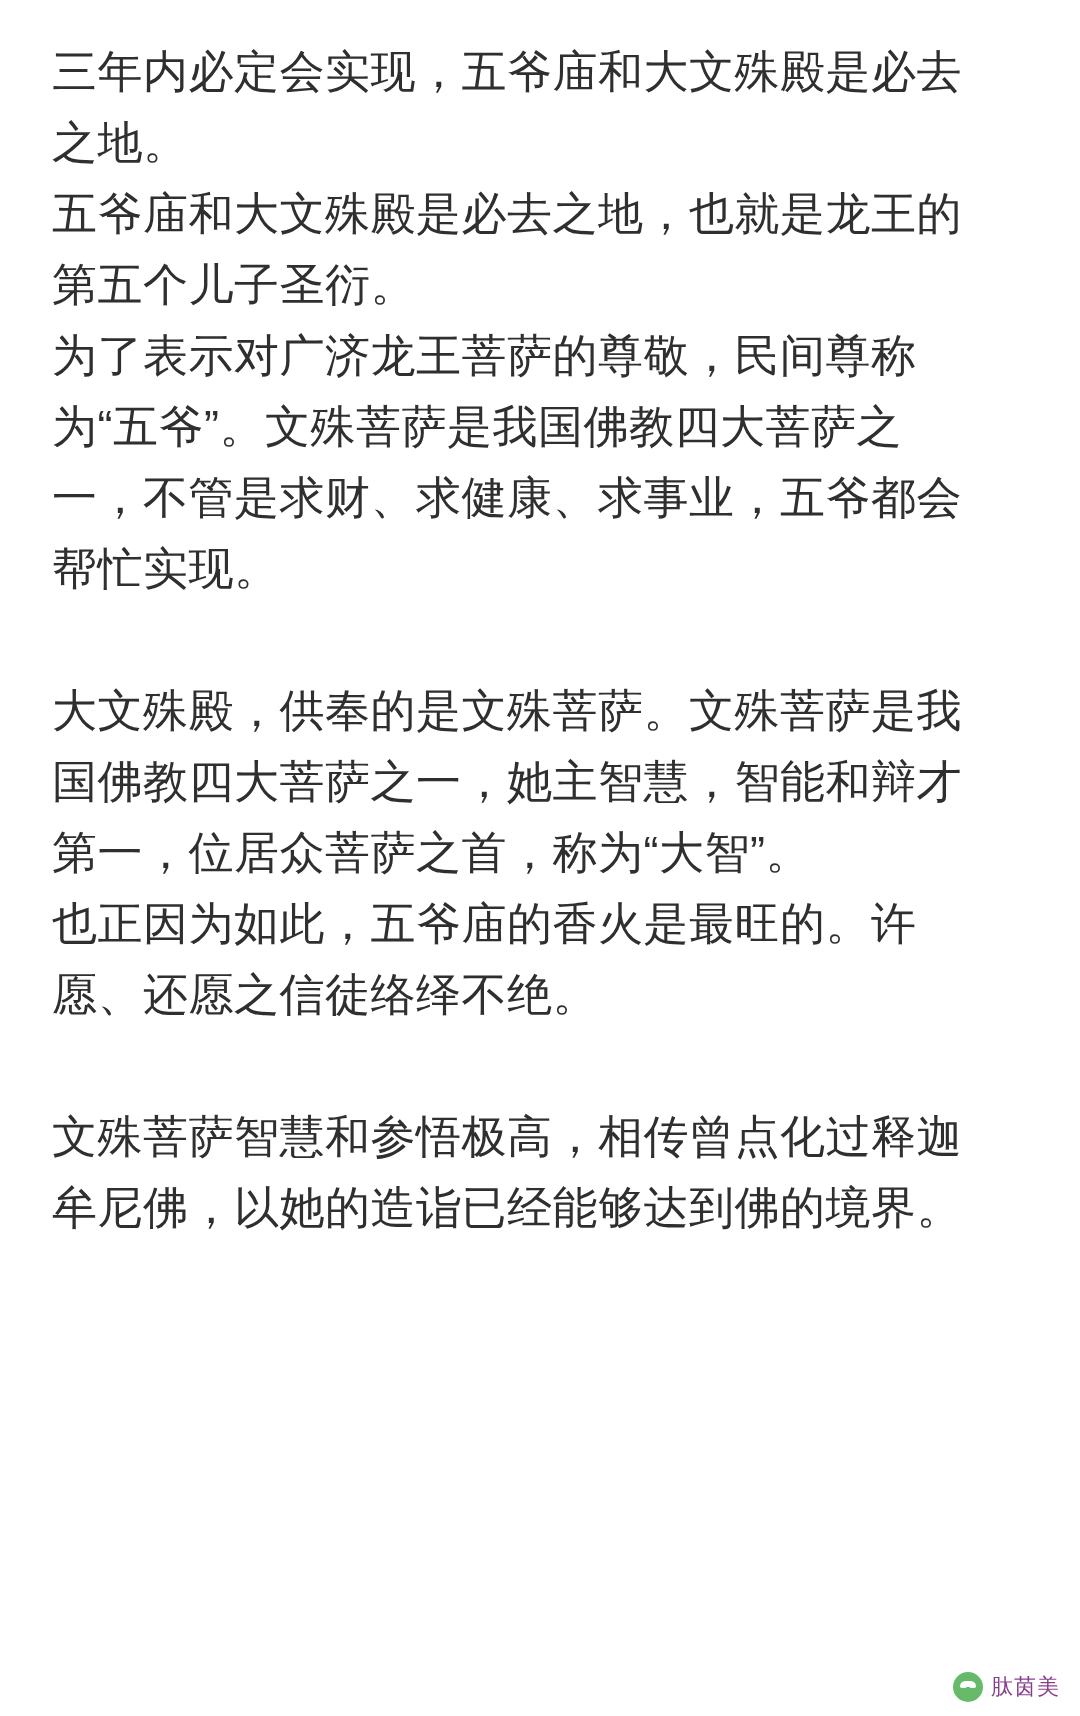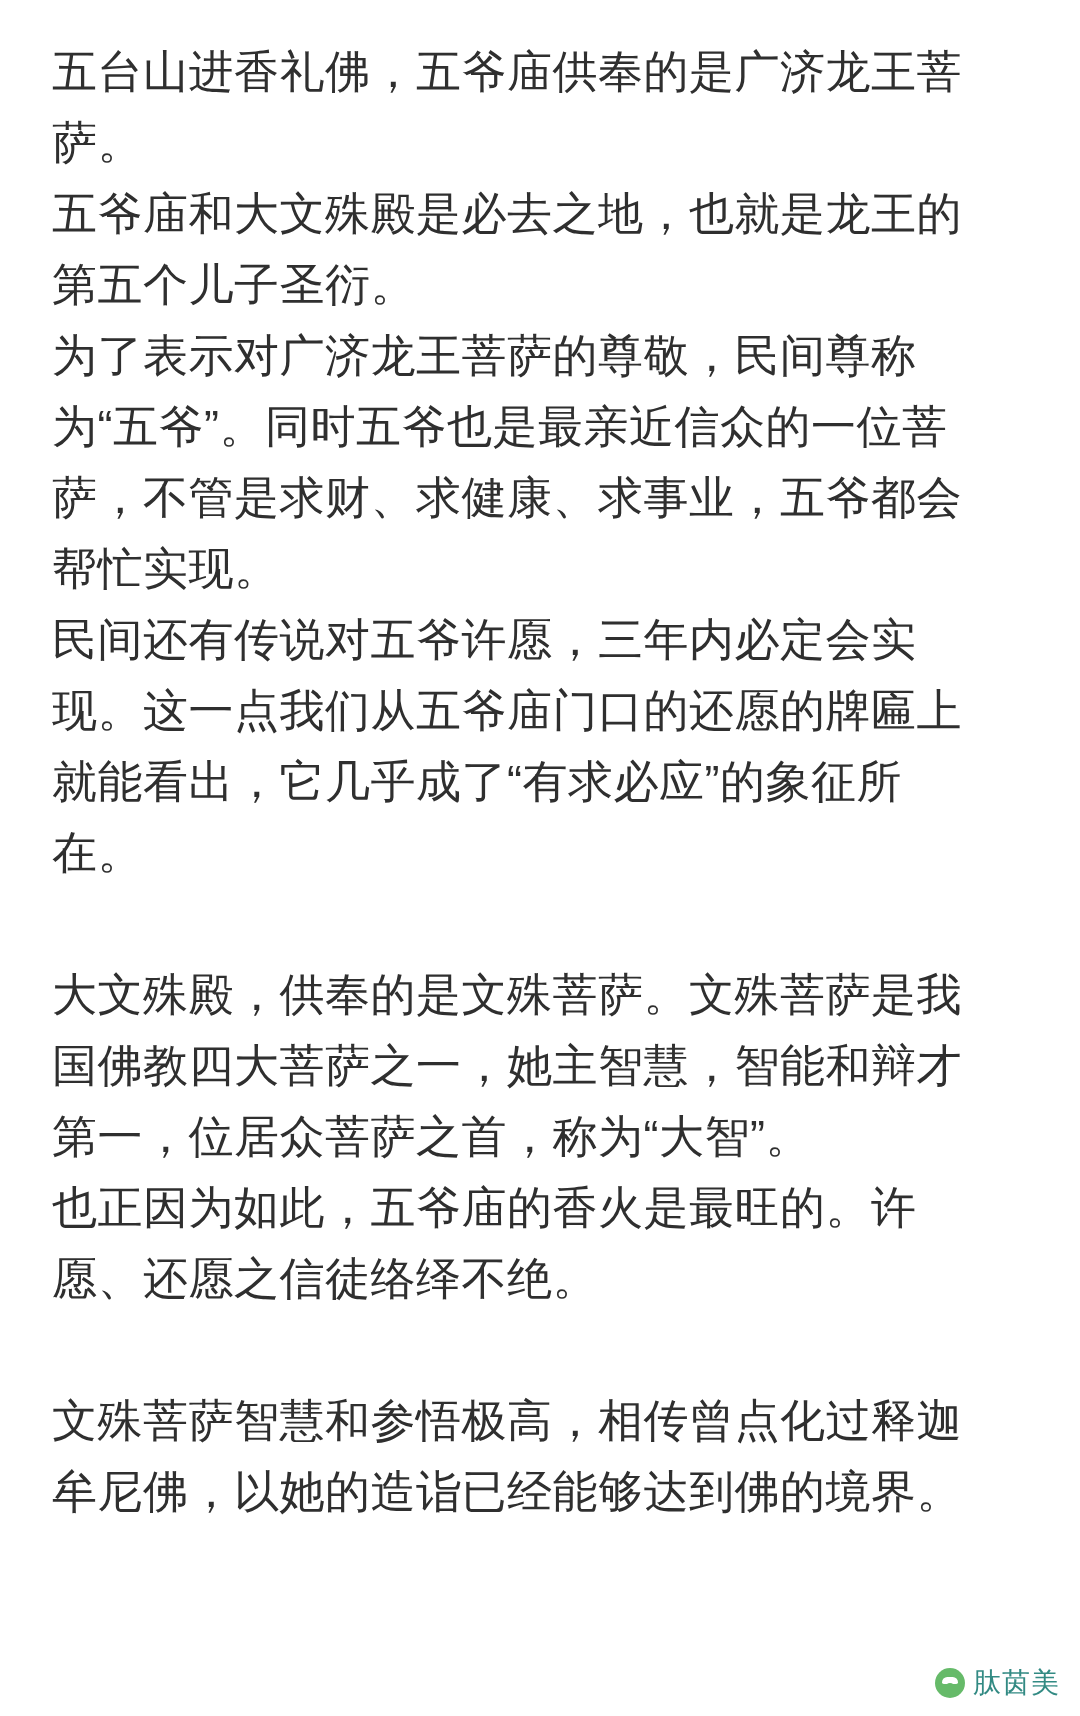--- a/index.html
+++ b/index.html
@@ -73,35 +73,34 @@
     content: "";
     position: absolute;
     left: 11px;
     top: 15px;
     width: 8px;
     height: 8px;
     border-radius: 50%;
     background: #4caf50;
   }
   .wm-text {
-    font-size: 28px;
-    color: #0f766e;
+    font-size: 22px;
+    color: #701a75;
     letter-spacing: 1px;
   }
 </style>
 </head>
 <body>
 
 <div class="page">
 
   <div class="article">
-    <p class="para">五台山进香礼佛，五爷庙供奉的是广济龙王菩萨。</p>
+    <p class="para">三年内必定会实现，五爷庙和大文殊殿是必去之地。</p>
     <p class="para">五爷庙和大文殊殿是必去之地，也就是龙王的第五个儿子圣衍。</p>
-    <p class="para">为了表示对广济龙王菩萨的尊敬，民间尊称为“五爷”。同时五爷也是最亲近信众的一位菩萨，不管是求财、求健康、求事业，五爷都会帮忙实现。</p>
-    <p class="para">民间还有传说对五爷许愿，三年内必定会实现。这一点我们从五爷庙门口的还愿的牌匾上就能看出，它几乎成了“有求必应”的象征所在。</p>
+    <p class="para">为了表示对广济龙王菩萨的尊敬，民间尊称为“五爷”。文殊菩萨是我国佛教四大菩萨之一，不管是求财、求健康、求事业，五爷都会帮忙实现。</p>
     <div class="spacer"></div>
     <p class="para">大文殊殿，供奉的是文殊菩萨。文殊菩萨是我国佛教四大菩萨之一，她主智慧，智能和辩才第一，位居众菩萨之首，称为“大智”。</p>
     <p class="para">也正因为如此，五爷庙的香火是最旺的。许愿、还愿之信徒络绎不绝。</p>
     <div class="spacer"></div>
     <p class="para">文殊菩萨智慧和参悟极高，相传曾点化过释迦牟尼佛，以她的造诣已经能够达到佛的境界。</p>
   </div>
 
   <div class="watermark">
     <span class="wm-logo"></span>
     <span class="wm-text">肽茵美</span>

